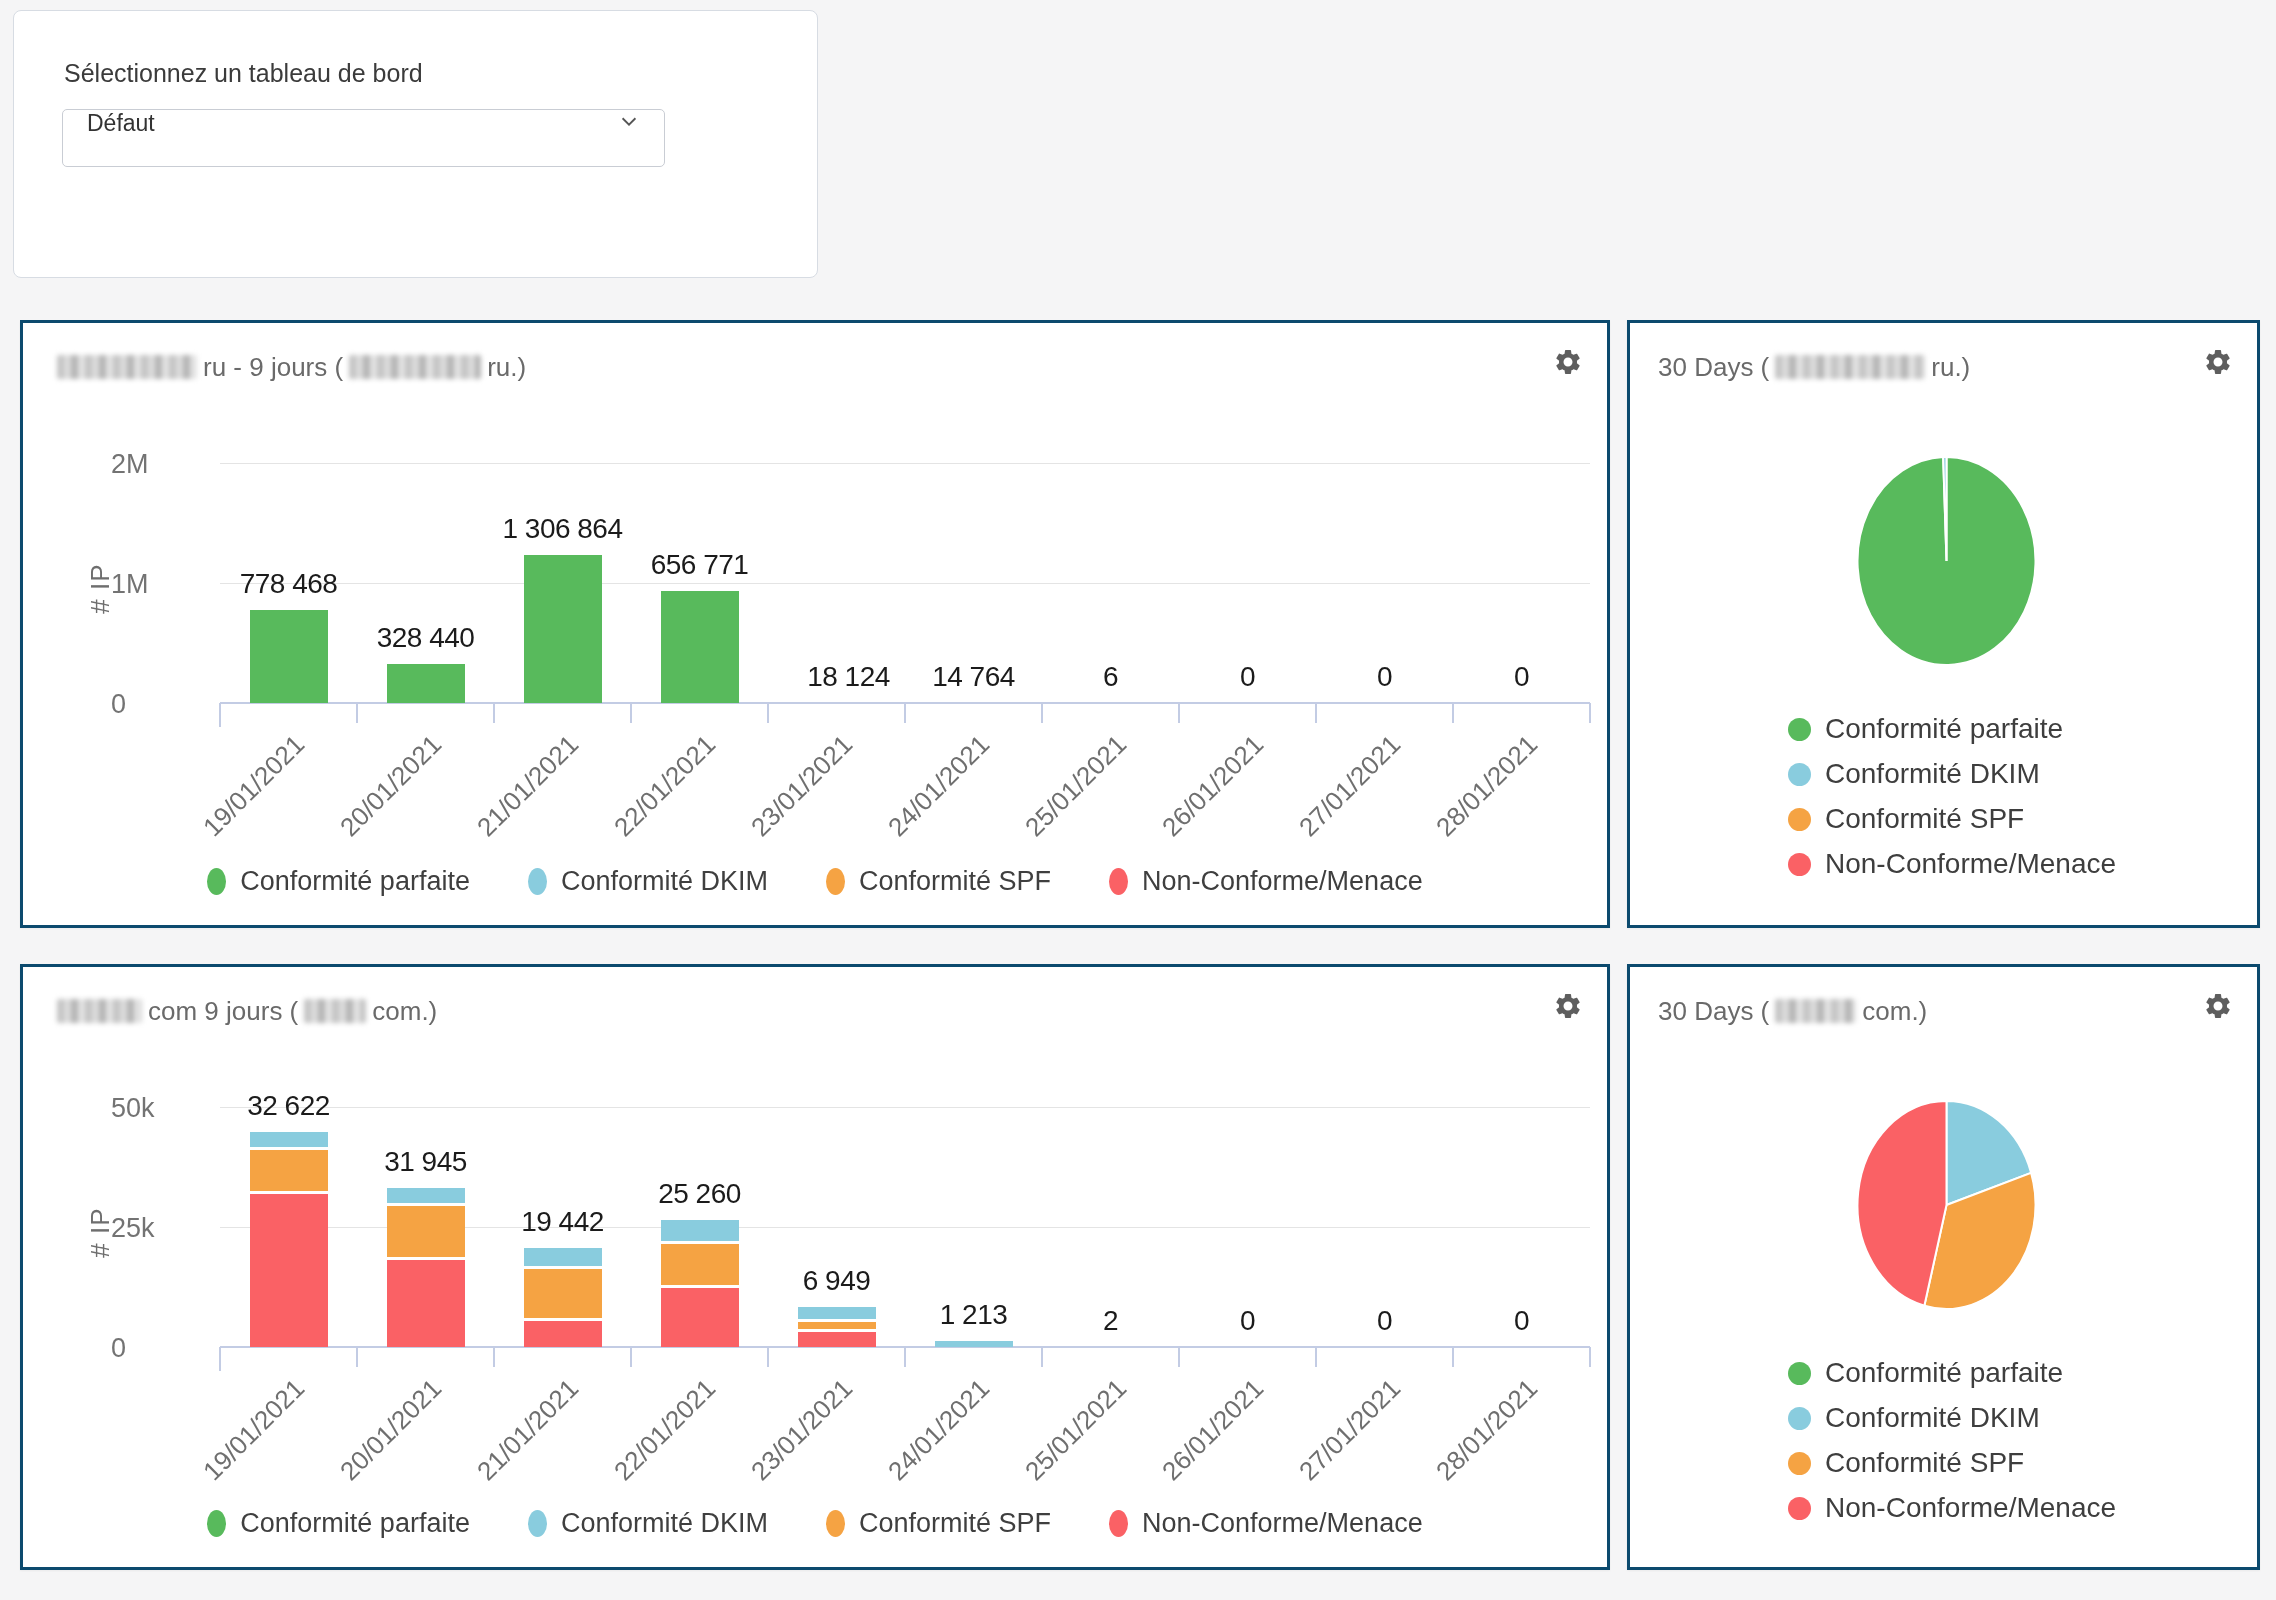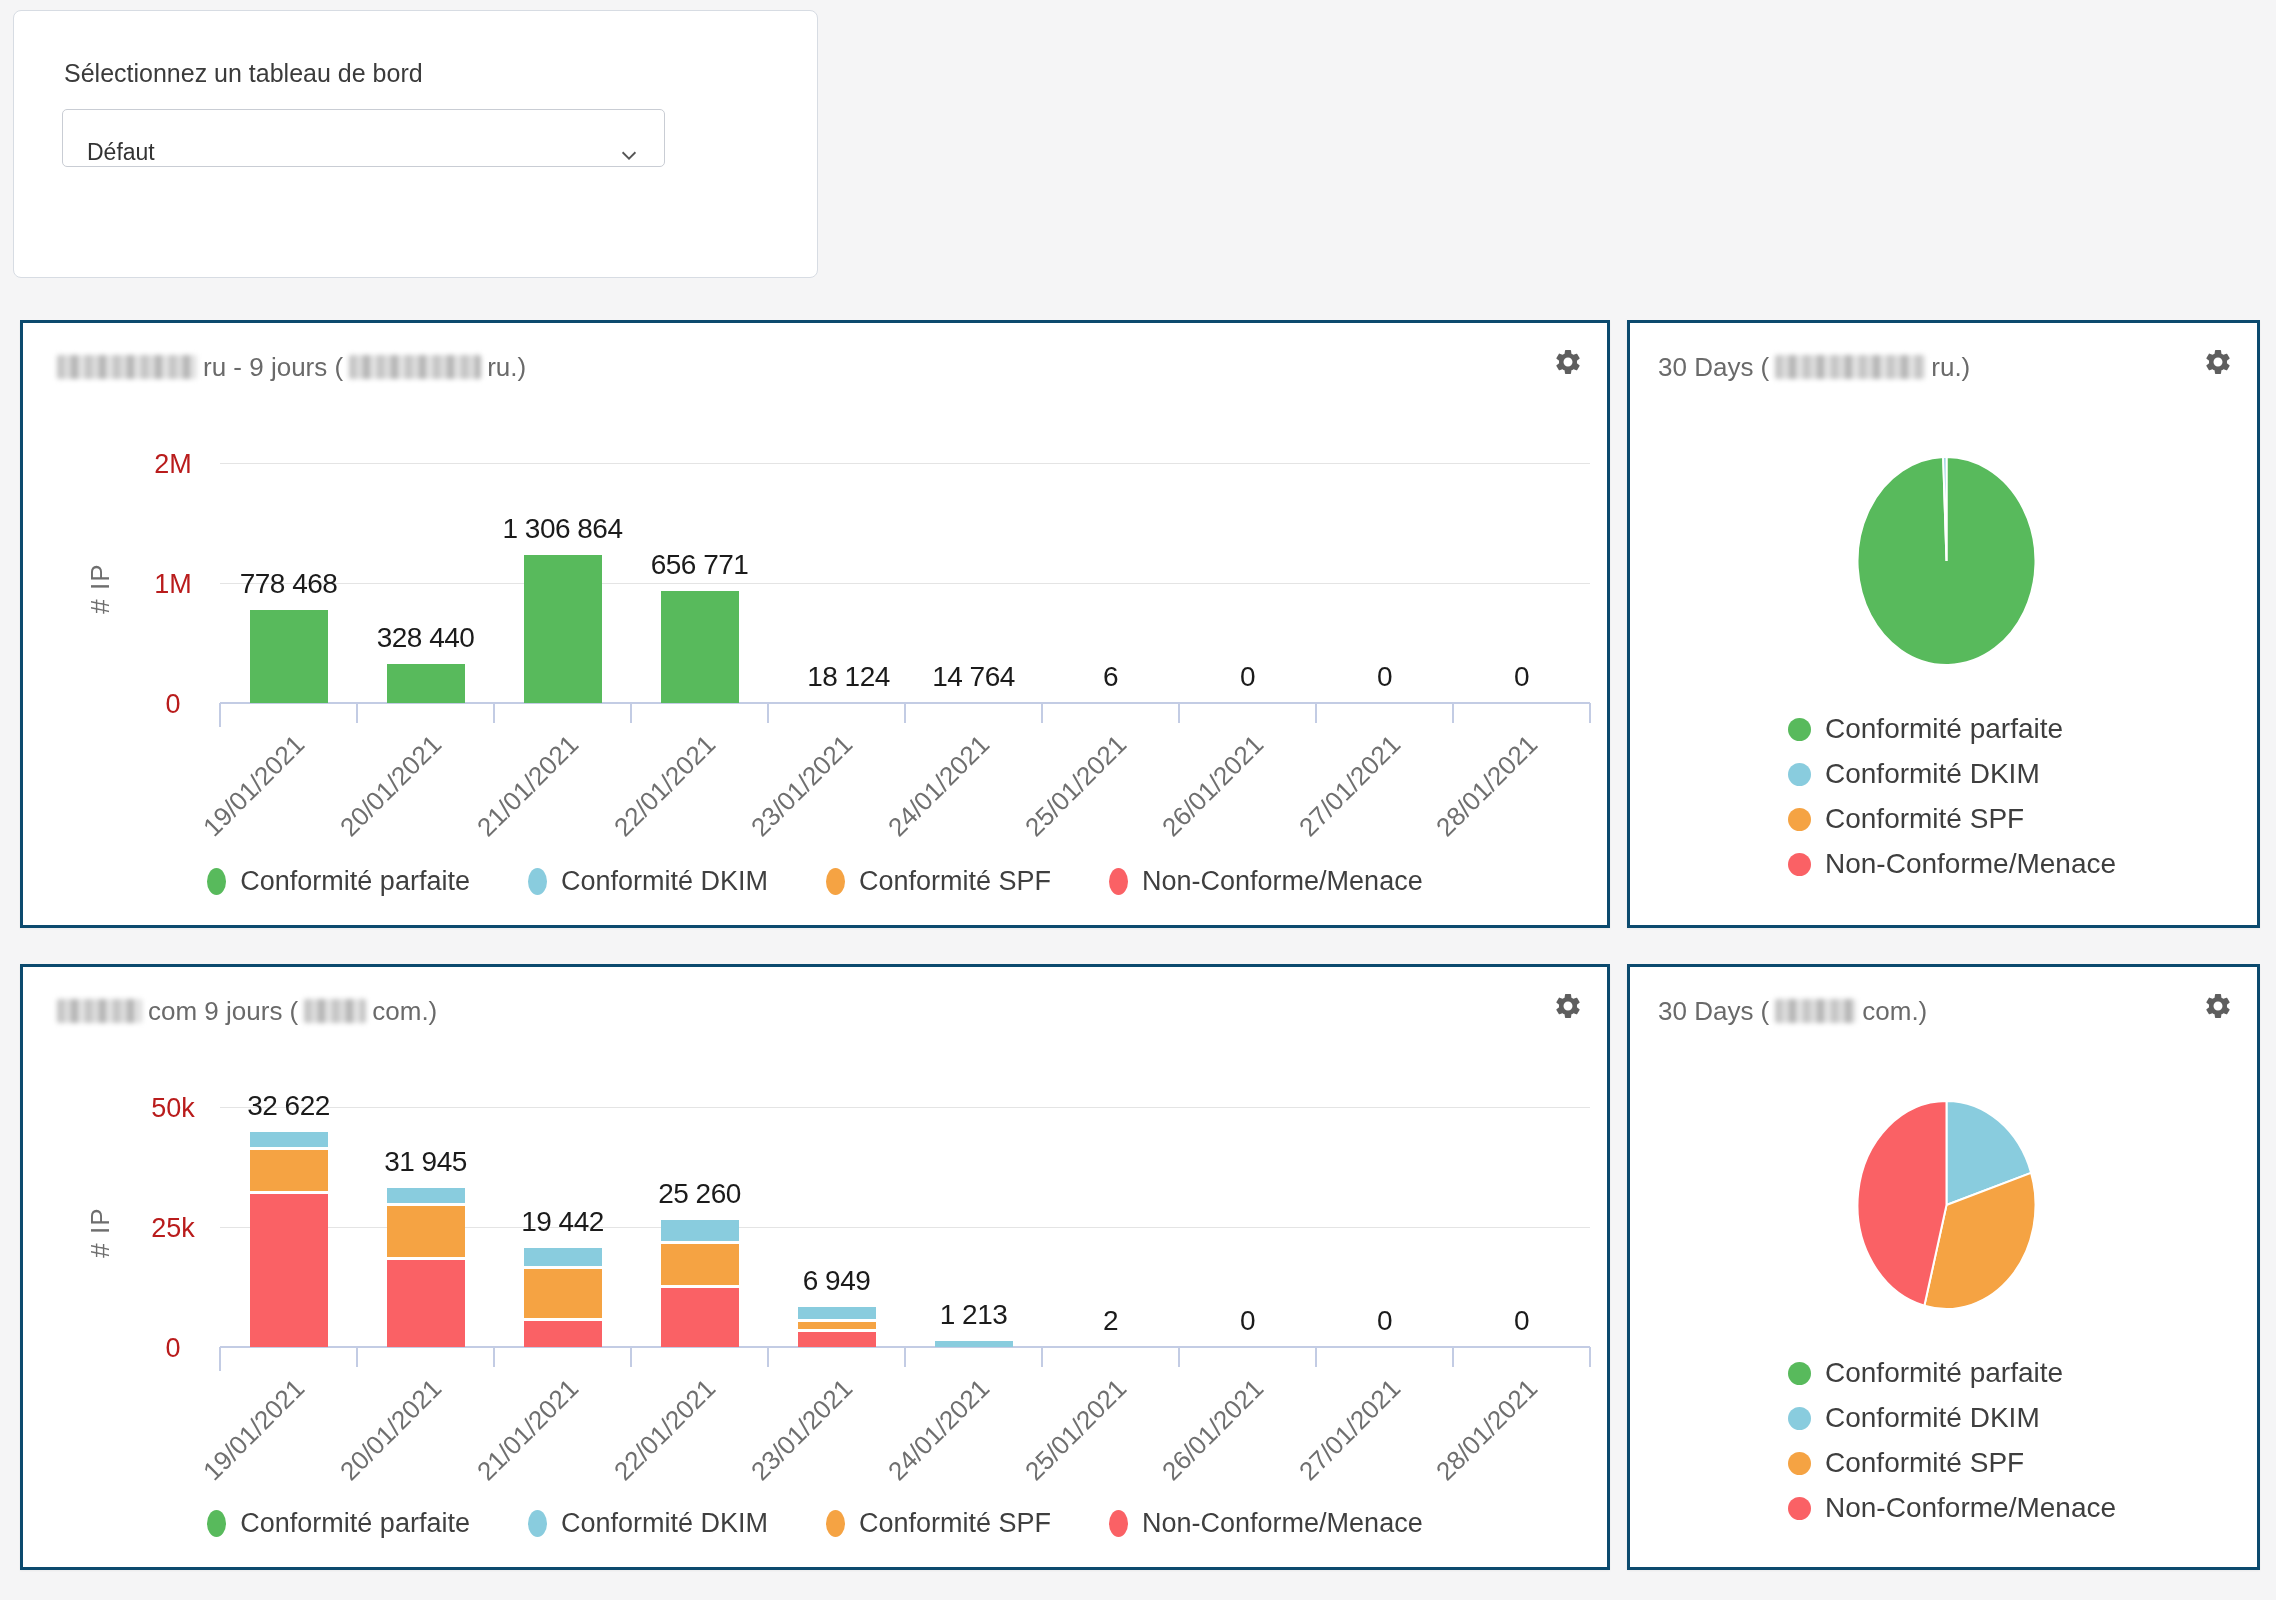--- a/index.html
+++ b/index.html
@@ -19,21 +19,21 @@
   }
   
   .selector-card {
     position:absolute; left:13px; top:10px; width:805px; height:268px;
     background:#fff; border:1px solid #d7dce3; border-radius:8px;
   }
   .selector-label { position:absolute; left:50px; top:48px; font-size:25px; color:#3b3b3b; }
   .select-box {
     position:absolute; left:48px; top:98px; width:603px; height:58px;
     border:1px solid #c9cdd4; border-radius:5px; background:#fff;
-    display:flex; align-items:flex-end; padding:0 24px; cursor:pointer;gap:24px;
+    display:flex; align-items:flex-start; padding:0 24px; cursor:pointer;gap:24px;
   }
   .select-value { font-size:23px; color:#333; flex:1; }
   .select-box svg { width:22px; height:22px; stroke:#555; }
   .create-btn {
     position:absolute; left:48px; top:188px; width:428px; height:58px;
     border:none; border-radius:3px; color:#fff; font-size:23px; font-weight:bold;
     font-family:"Liberation Sans", sans-serif; cursor:pointer;
     display:flex; align-items:center; justify-content:center;
   }
   
@@ -41,22 +41,22 @@
     font-size:26px; color:#6a6a6a; white-space:nowrap; overflow:hidden; display:flex; align-items:center; }
   .gear { position:absolute; right:24px; top:24px; width:30px; height:30px; cursor:pointer; }
   .gear svg { width:30px; height:30px; fill:#5e5e5e; }
   .redacted {
     display:inline-block; height:24px; border-radius:2px; margin:0 6px;
     background:repeating-linear-gradient(90deg,#c4c4c4 0 7px,#dcdcdc 7px 14px,#b4b4b4 14px 21px,#e3e3e3 21px 28px);
     filter:blur(2.5px);
   }
   
   .bar-chart { position:absolute; left:0; top:0; right:0; bottom:0; }
-  .ytick { position:absolute; left:107px; width:86px; text-align:center;
-    font-size:27px; color:#b91c1c; }
+  .ytick { position:absolute; left:88px; width:86px; text-align:left;
+    font-size:27px; color:#737373; }
   .yt2 { top:126px; } .yt1 { top:246px; } .yt0 { top:366px; }
   .ylab { position:absolute; left:52px; top:250px; font-size:26px; color:#6e6e6e;
     transform:rotate(-90deg); transform-origin:center; letter-spacing:1px; white-space:nowrap; }
   .plot { position:absolute; left:197px; top:140px; width:1370px; height:240px; }
   .grid { position:absolute; left:0; right:0; height:1px; background:#e4e4e4; }
   .g2 { top:0; } .g1 { top:120px; }
   .baseline { position:absolute; left:0; right:0; bottom:-1px; height:2px; background:#c3cce4; }
   .xtick { position:absolute; width:2px; background:#c3cce4; }
   .bar-stack { position:absolute; bottom:0; display:flex; flex-direction:column;
     justify-content:flex-end; gap:3px; }

